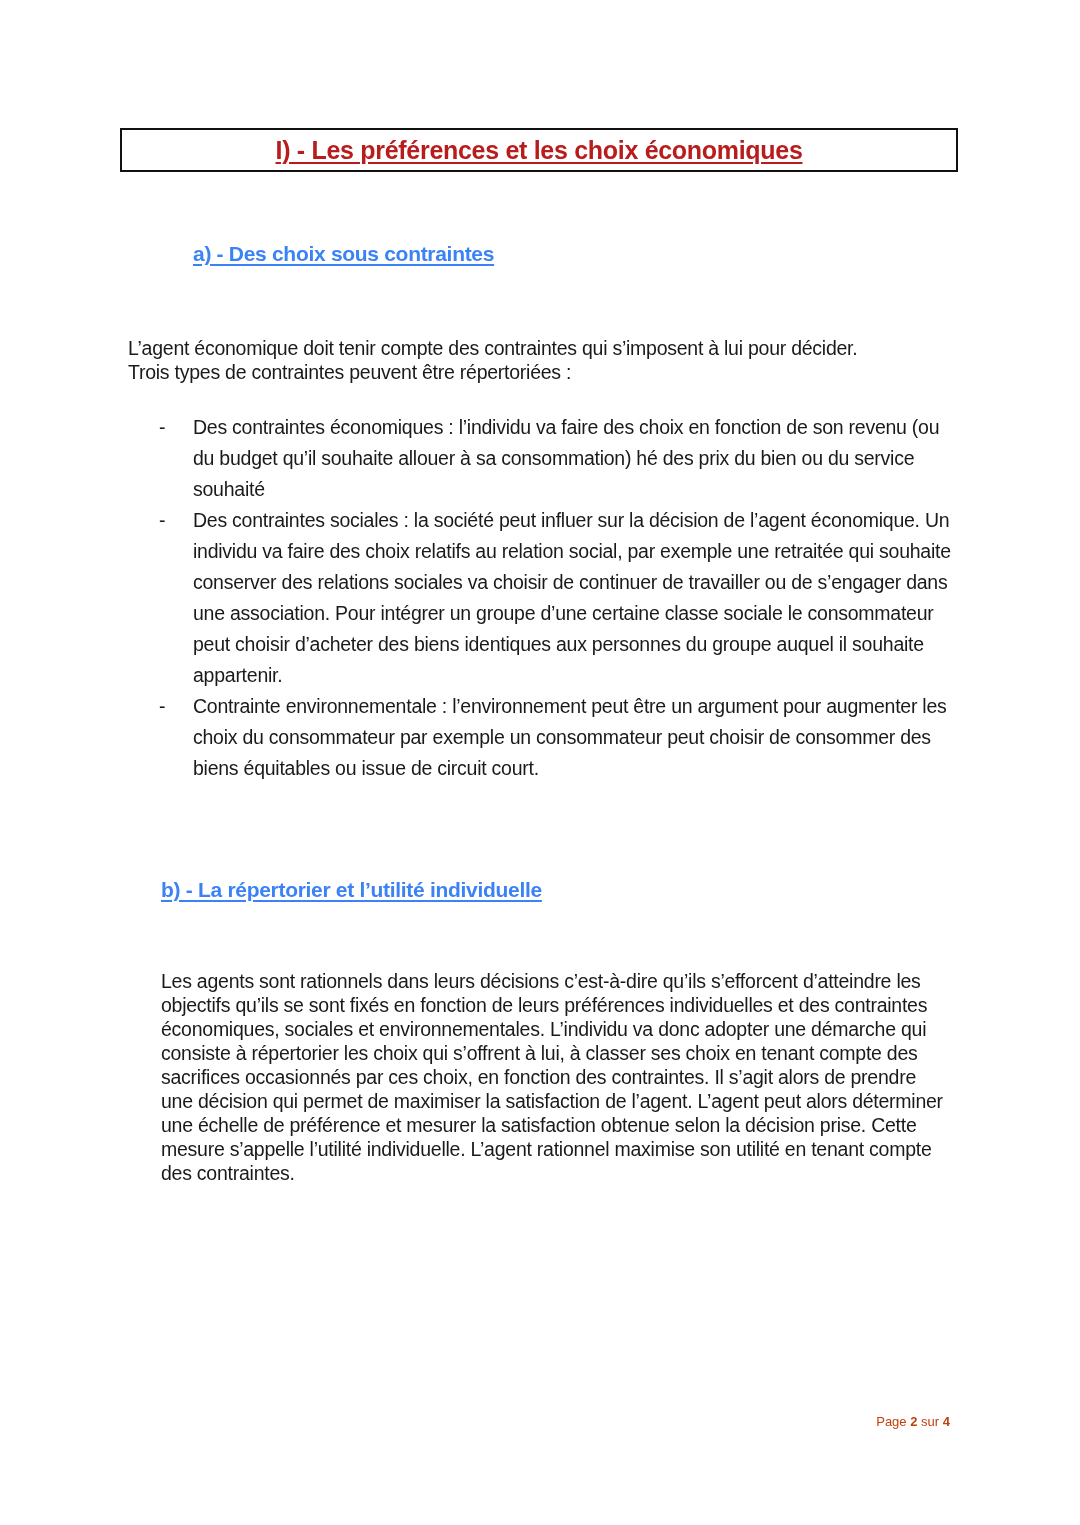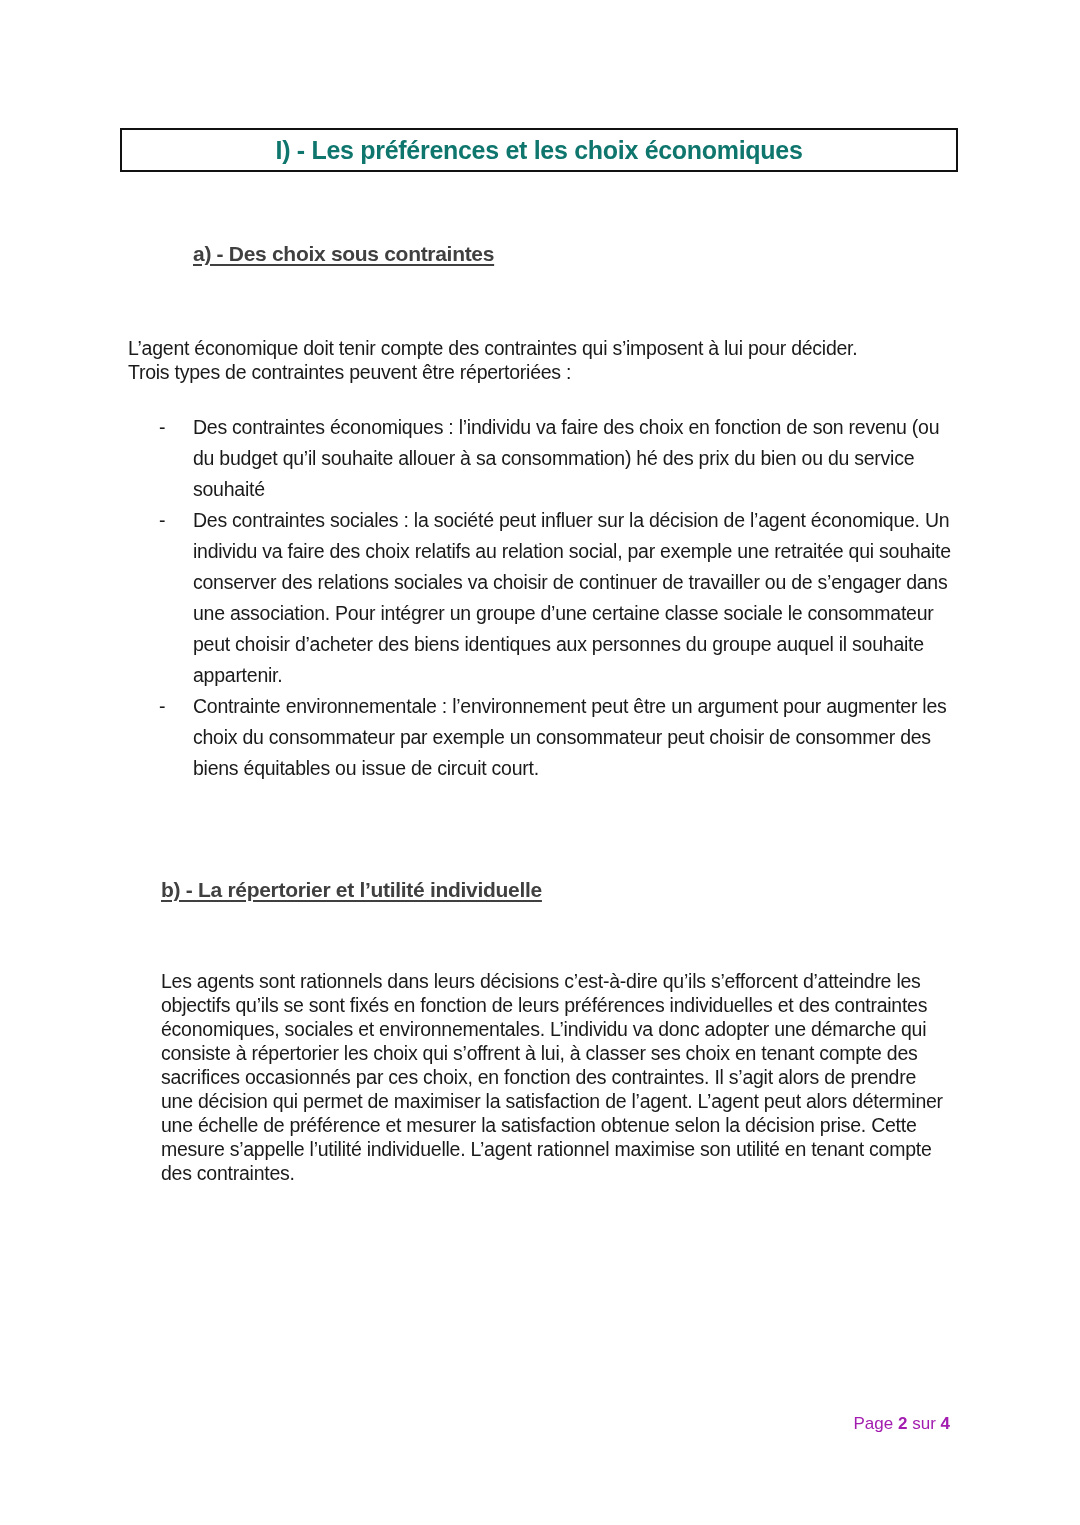--- a/index.html
+++ b/index.html
@@ -17,36 +17,37 @@
     position: absolute;
     left: 120px; top: 128px;
     width: 834px; height: 40px;
     border: 2px solid #111;
     display: flex; align-items: center; justify-content: center;
   }
   .title-box h1 {
     margin: 12px;
     font-size: 25px;
     font-weight: bold;
+    text-decoration: underline;
     text-underline-offset: 3px;
     text-decoration-thickness: 2px;
     letter-spacing: -0.3px;
-    color: #0f766e;
+    color: #b91c1c;
   }
 
   h2 {
     position: absolute;
     margin: 0;
     font-size: 21px;
     font-weight: bold;
     text-decoration: underline;
     text-underline-offset: 3px;
     text-decoration-thickness: 2px;
     letter-spacing: -0.3px;
-    color: #404040;
+    color: #3b82f6;
   }
   .h-a { left: 193px; top: 242px; }
   .h-b { left: 161px; top: 878px; }
 
   .para {
     position: absolute;
     margin: 0;
     font-size: 19.5px;
     line-height: 24px;
     letter-spacing: -0.25px;
@@ -70,22 +71,22 @@
   }
   ul.constraints li .dash {
     position: absolute;
     left: 31px; top: 0;
   }
   .p-b { left: 161px; top: 969px; width: 790px; }
 
   .footer {
     position: absolute;
     right: 130px; top: 1414px;
-    font-size: 17px;
-    color: #a21caf;
+    font-size: 13px;
+    color: #c2410c;
   }
   .footer b { font-weight: bold; }
 </style>
 </head>
 <body>
 
 <div class="page">
 
   <div class="title-box">
     <h1>I) - Les préférences et les choix économiques</h1>

